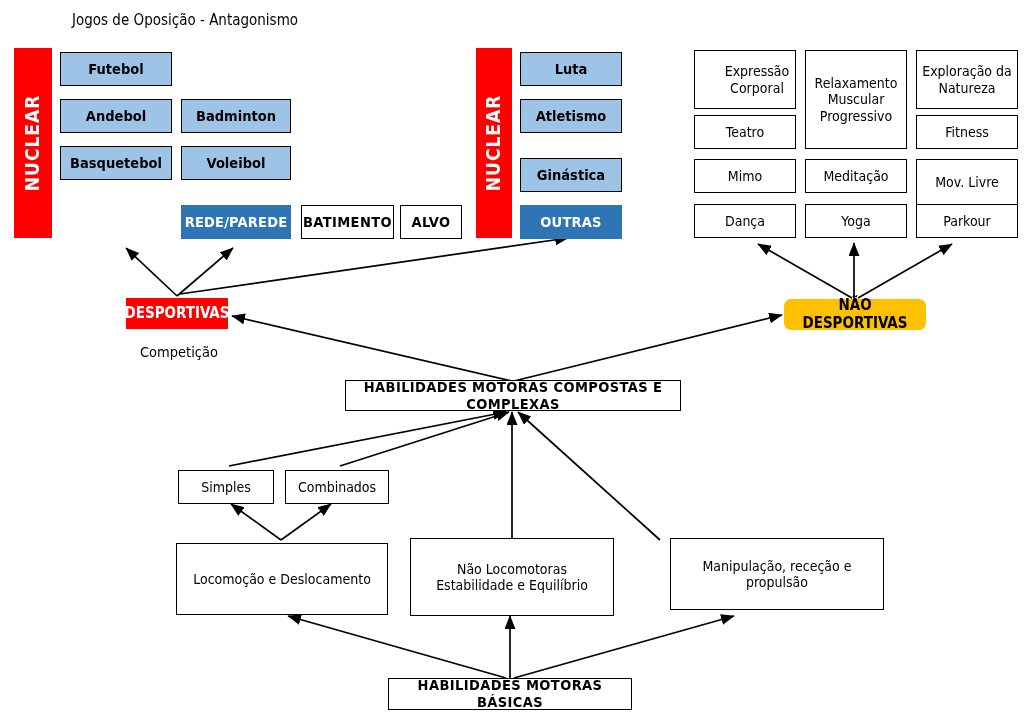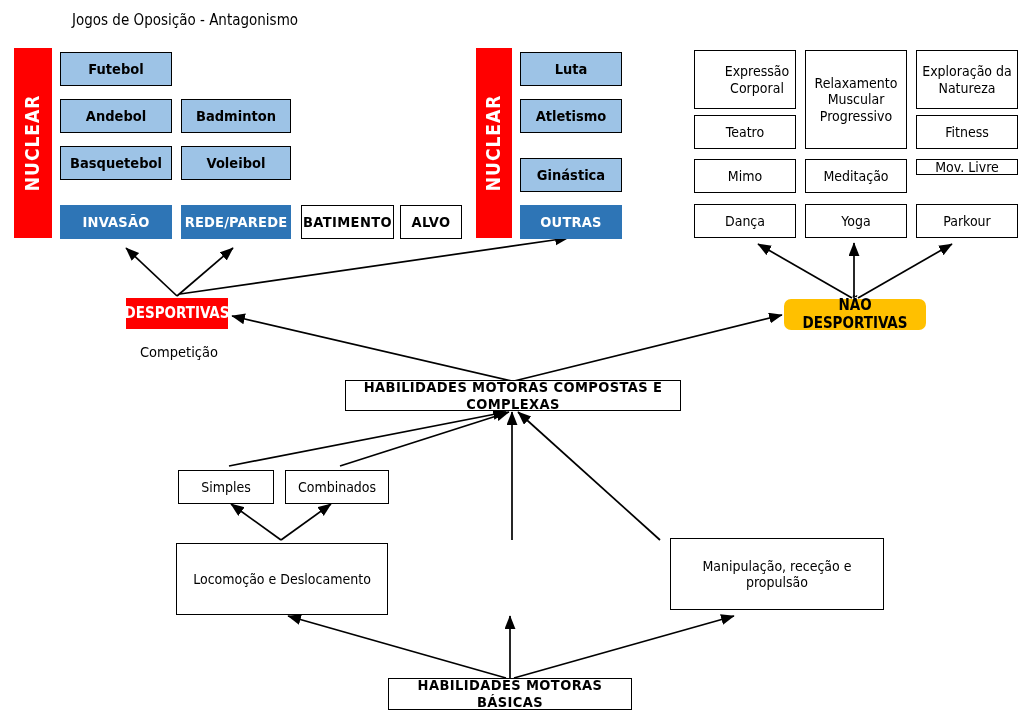--- a/index.html
+++ b/index.html
@@ -88,23 +88,20 @@
   <div class="node lblue" style="left:181px;top:99px;width:110px;height:34px;">
     <span>Badminton</span>
   </div>
   <div class="node lblue" style="left:60px;top:146px;width:112px;height:34px;">
     <span>Basquetebol</span>
   </div>
   <div class="node lblue" style="left:181px;top:146px;width:110px;height:34px;">
     <span>Voleibol</span>
   </div>
 
-  <div class="node dblue" style="left:60px;top:205px;width:112px;height:34px;">
-    <span>INVASÃO</span>
-  </div>
   <div class="node dblue" style="left:181px;top:205px;width:110px;height:34px;">
     <span>REDE/PAREDE</span>
   </div>
   <div class="node wbox bigcap" style="left:301px;top:205px;width:93px;height:34px;">
     <span>BATIMENTO</span>
   </div>
   <div class="node wbox bigcap" style="left:400px;top:205px;width:62px;height:34px;">
     <span>ALVO</span>
   </div>
 
@@ -147,21 +144,21 @@
   <div class="node wbox" style="left:805px;top:204px;width:102px;height:34px;">
     <span>Yoga</span>
   </div>
 
   <div class="node wbox" style="left:916px;top:50px;width:102px;height:59px;">
     <span>Exploração da Natureza</span>
   </div>
   <div class="node wbox" style="left:916px;top:115px;width:102px;height:34px;">
     <span>Fitness</span>
   </div>
-  <div class="node wbox" style="left:916px;top:159px;width:102px;height:16px;">
+  <div class="node wbox" style="left:916px;top:159px;width:102px;height:46px;">
     <span>Mov. Livre</span>
   </div>
   <div class="node wbox" style="left:916px;top:204px;width:102px;height:34px;">
     <span>Parkour</span>
   </div>
 
   <div class="node redbox" style="left:126px;top:298px;width:102px;height:31px;">
     <span>DESPORTIVAS</span>
   </div>
   <div class="plaintext" style="left:140px;top:344px;">Competição</div>
@@ -177,20 +174,23 @@
   <div class="node wbox" style="left:178px;top:470px;width:96px;height:34px;">
     <span>Simples</span>
   </div>
   <div class="node wbox" style="left:285px;top:470px;width:104px;height:34px;">
     <span>Combinados</span>
   </div>
 
   <div class="node wbox" style="left:176px;top:543px;width:212px;height:72px;">
     <span>Locomoção e Deslocamento</span>
   </div>
+  <div class="node wbox" style="left:410px;top:538px;width:204px;height:78px;padding:0 8px;">
+    <span>Não Locomotoras Estabilidade e Equilíbrio</span>
+  </div>
   <div class="node wbox" style="left:634px;top:538px;width:214px;height:72px;padding:0 20px;margin-left:36px;">
     <span>Manipulação, receção e propulsão</span>
   </div>
 
   <div class="node wbox bigcap" style="left:388px;top:678px;width:244px;height:32px;">
     <span>HABILIDADES MOTORAS BÁSICAS</span>
   </div>
 
 </div>
 

